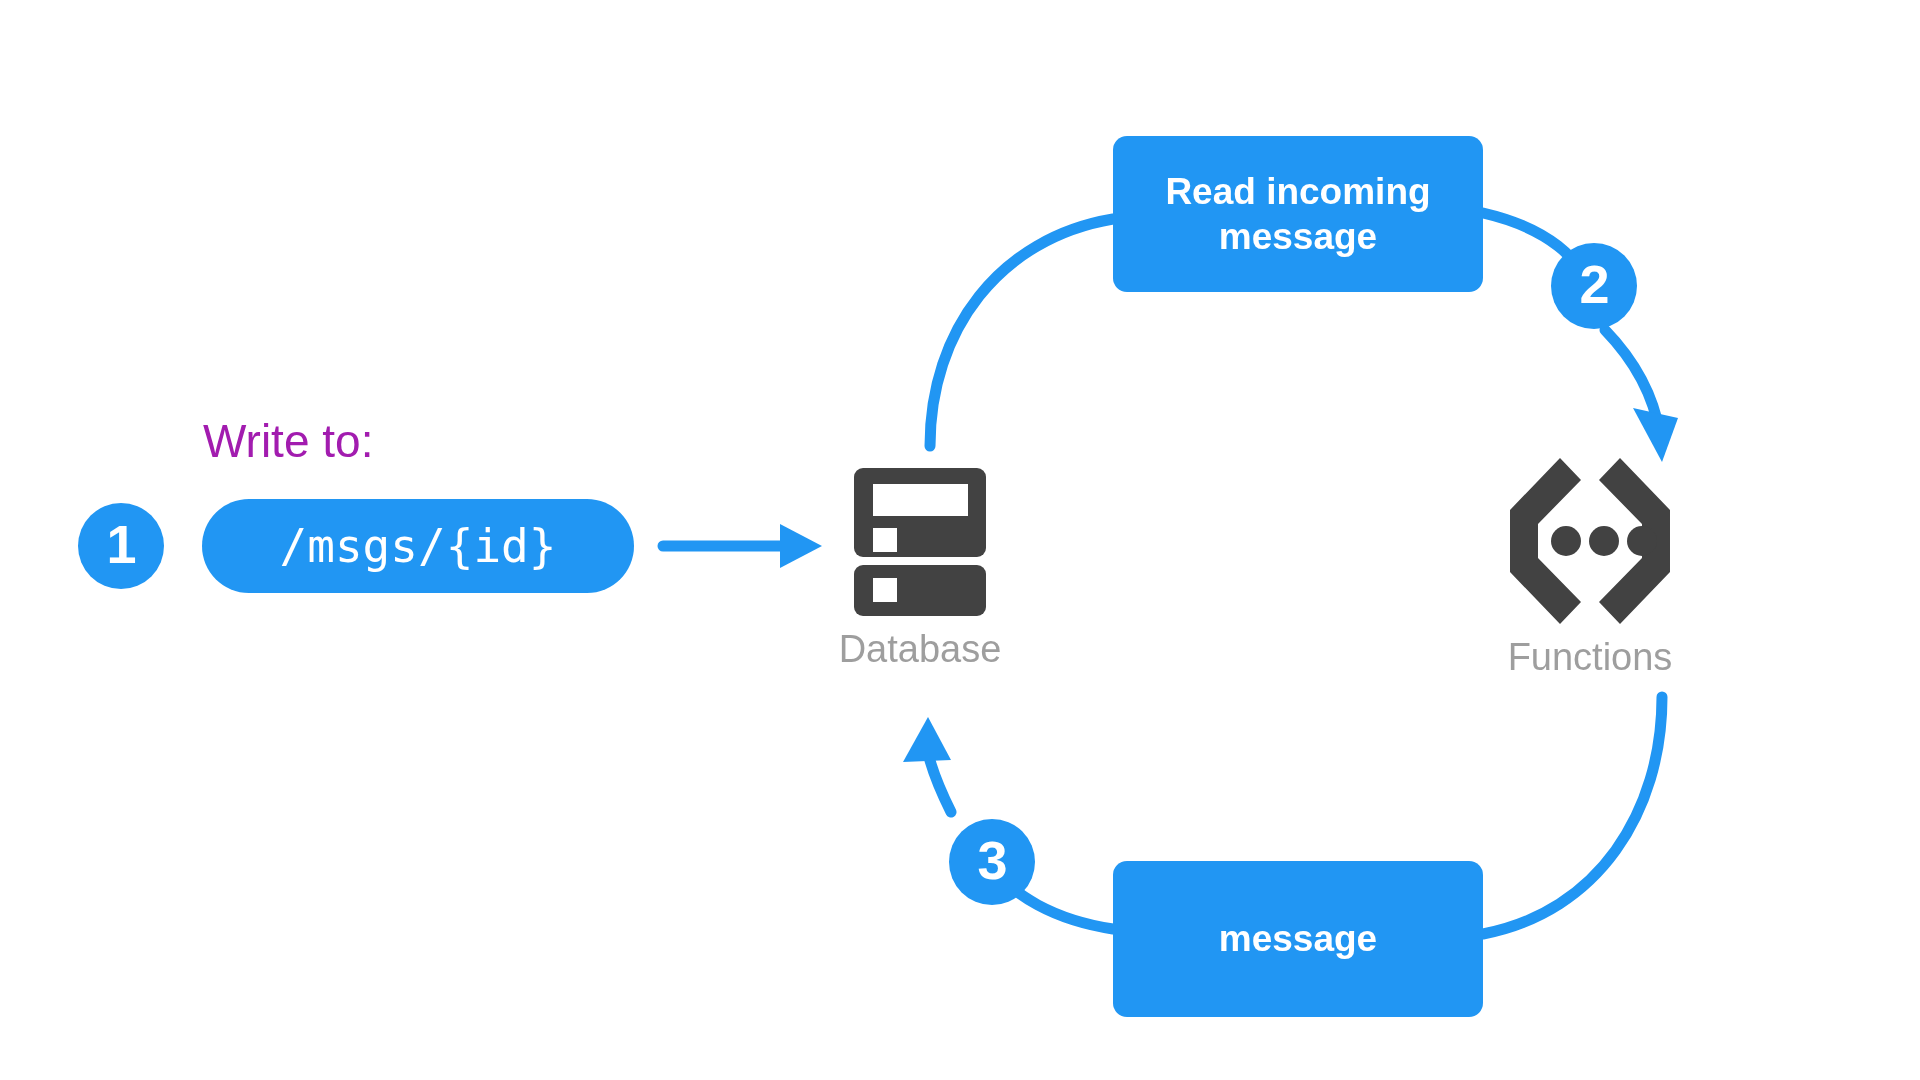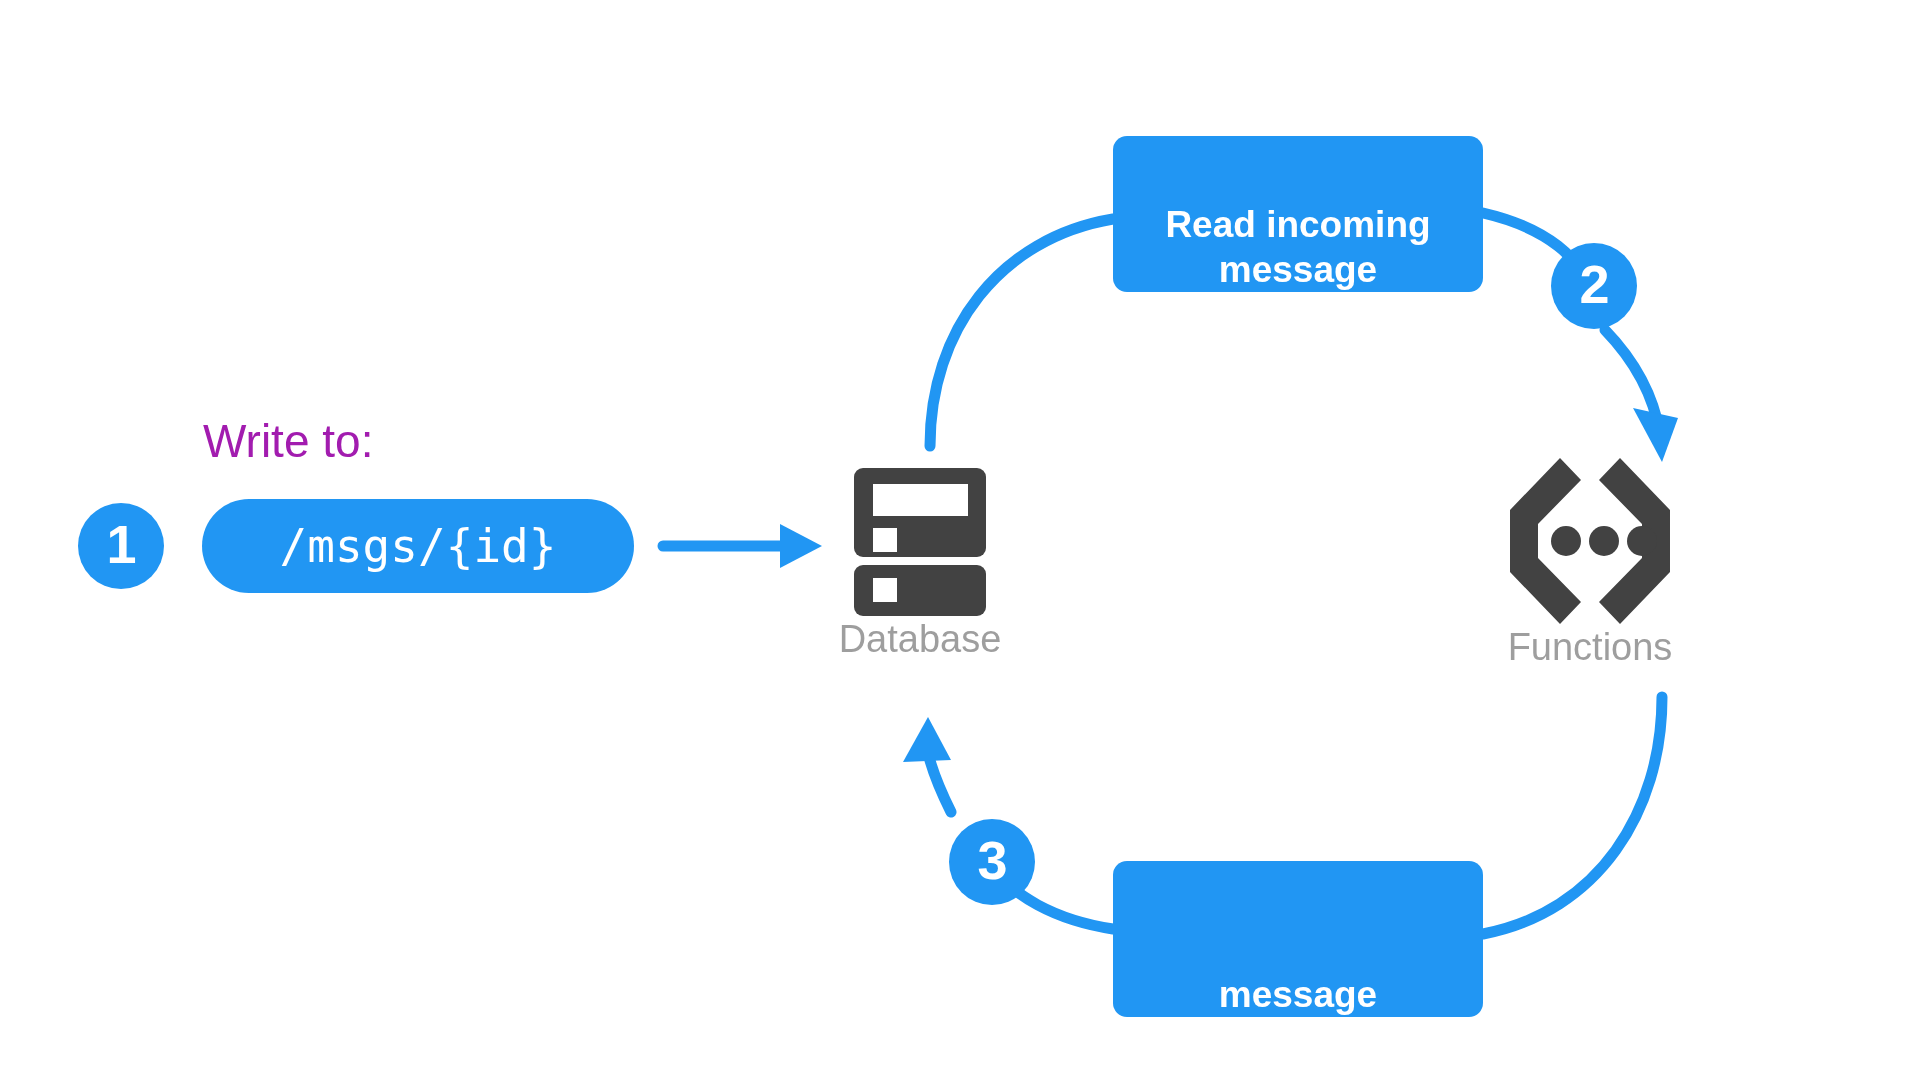--- a/index.html
+++ b/index.html
@@ -88,41 +88,41 @@
     box-sizing: border-box;
   }
 
   
   .action-box {
     position: absolute;
     background: #2196f3;
     color: #ffffff;
     border-radius: 14px;
     display: flex;
-    align-items: flex-end;
+    align-items: center;
     justify-content: center;
     text-align: center;
     font-size: 37px;
     font-weight: bold;
     line-height: 1.22;
     padding: 0 26px;
     box-sizing: border-box;
   }
   #box-read-incoming  { left: 1113px; top: 136px; width: 370px; height: 156px; }
   #box-write-sanitized{ left: 1113px; top: 861px; width: 370px; height: 156px; }
 
   
   .node-group {
     position: absolute;
     display: flex;
     flex-direction: column;
     align-items: center;
   }
   .node-caption {
-    margin-top: 4px;
+    margin-top: 14px;
     font-size: 38px;
     font-weight: normal;
     color: #9e9e9e;
     line-height: 1;
     white-space: nowrap;
   }
 
   #node-database { left: 790px;  top: 468px; width: 260px; }
   #node-functions{ left: 1440px; top: 458px; width: 300px; }
 

